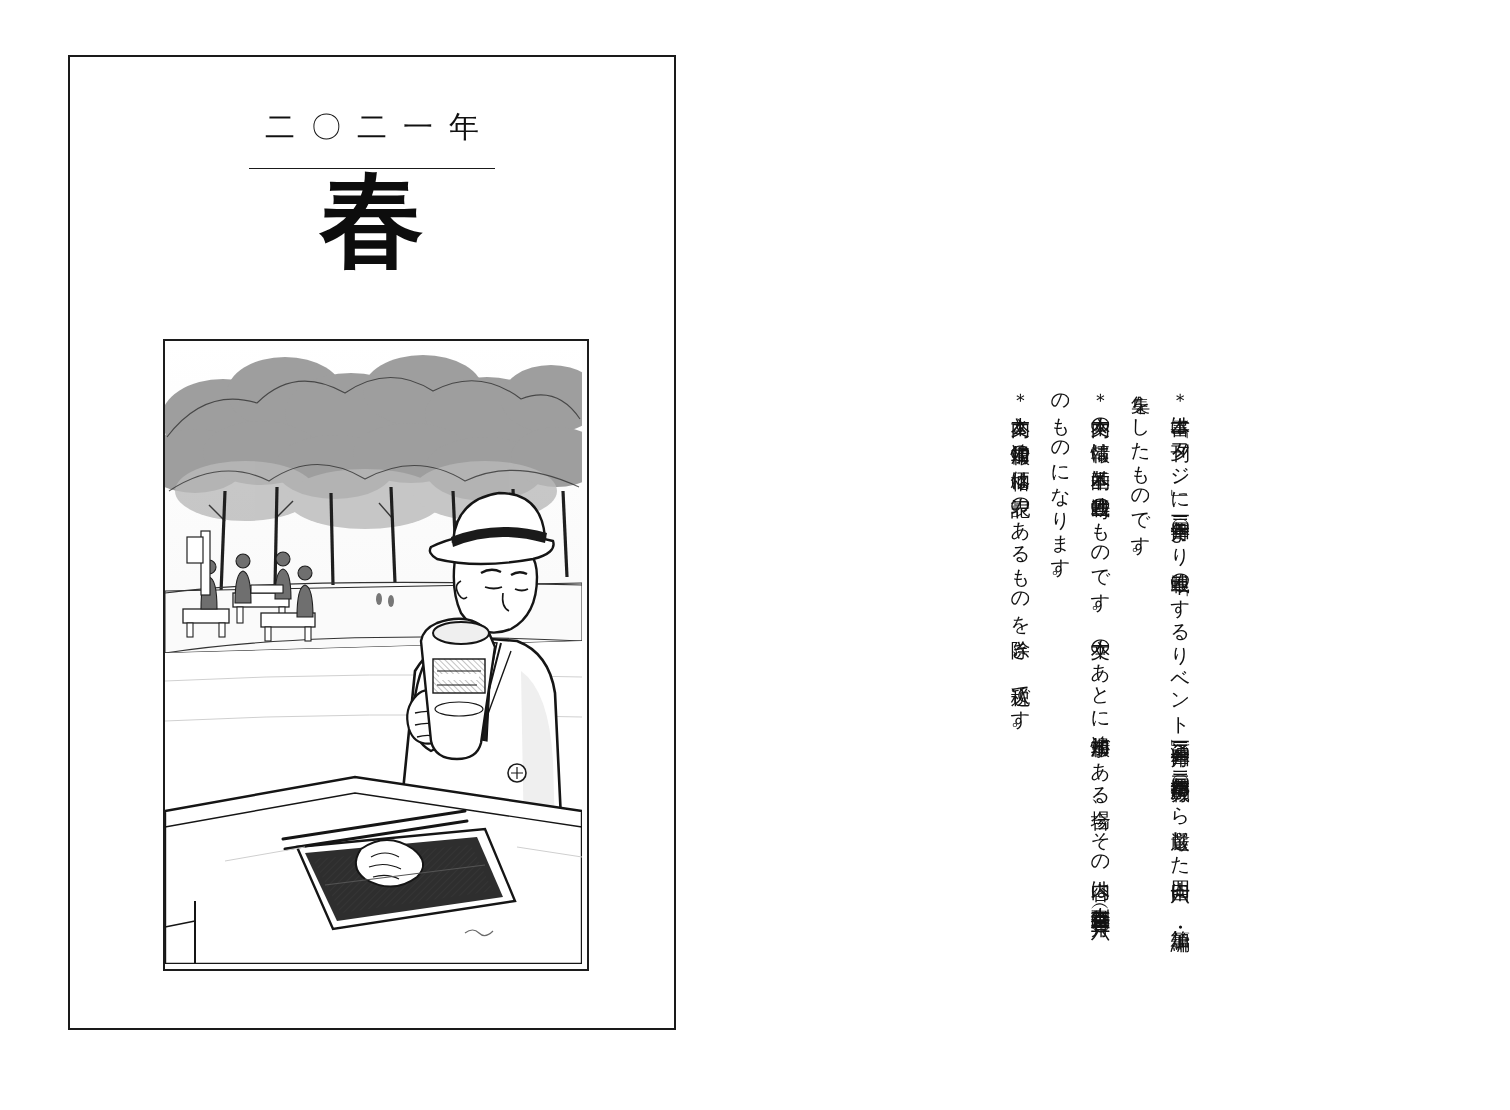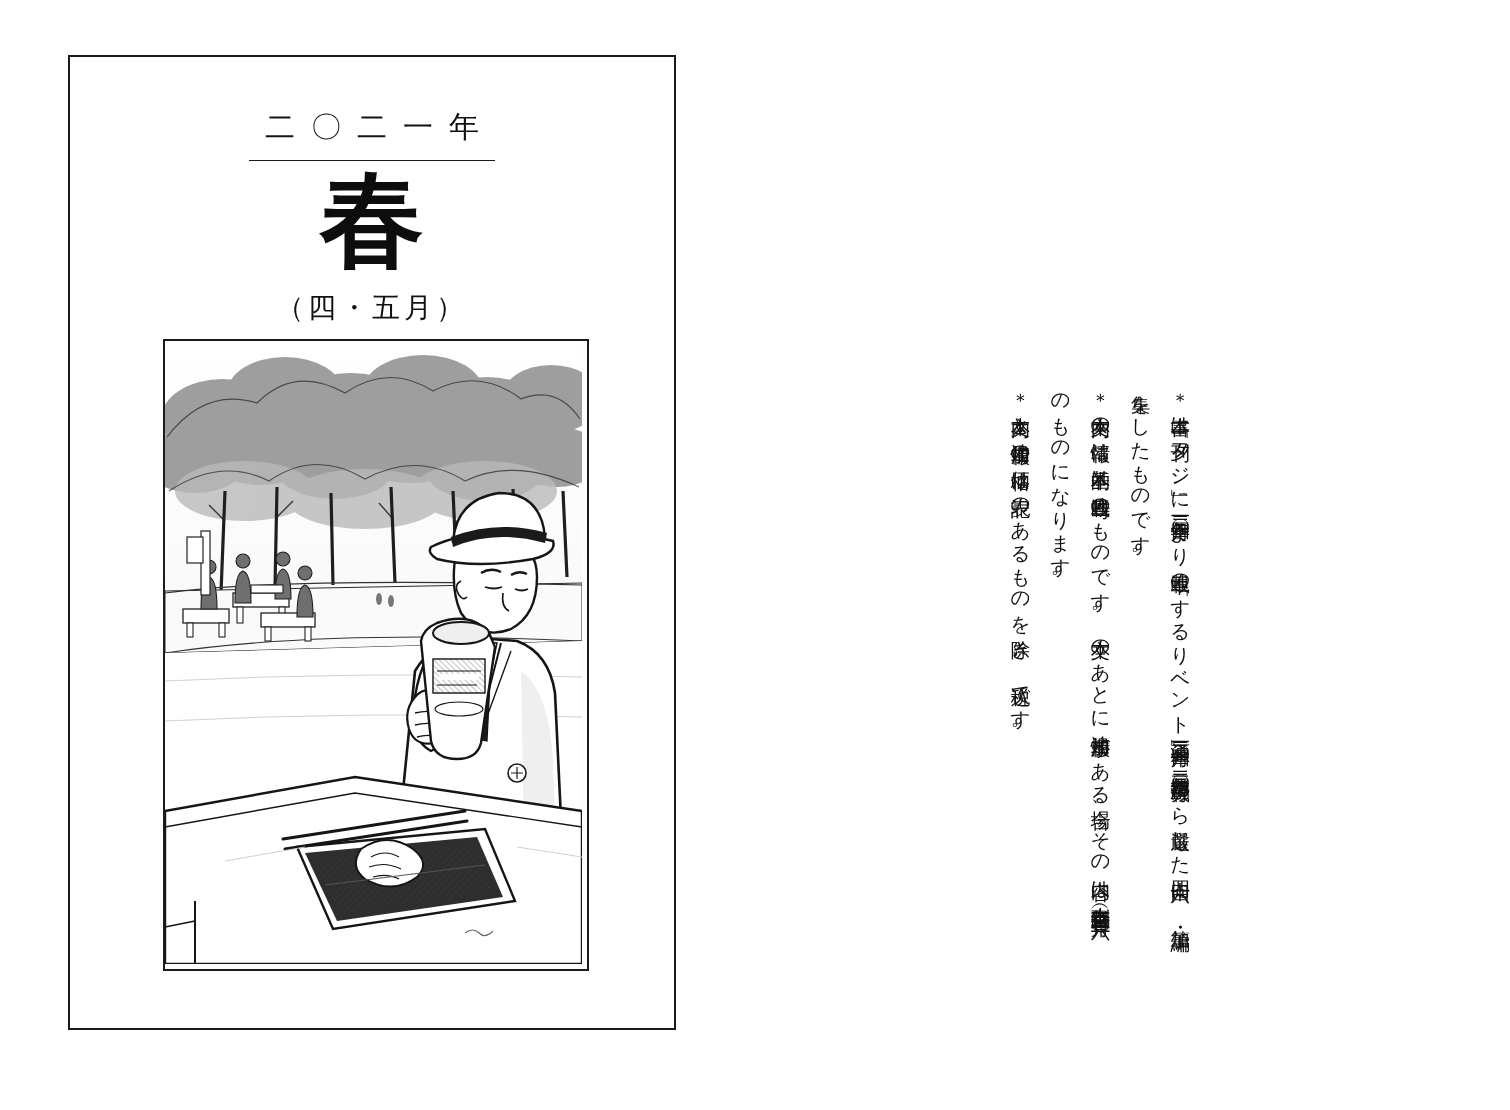--- a/index.html
+++ b/index.html
@@ -33,21 +33,21 @@
     left: 0;
     right: 0;
     top: 50px;
     text-align: center;
   }
   .year-text {
     display: inline-block;
     font-size: 30px;
     letter-spacing: 16px;
     text-indent: 16px;
-    padding-bottom: 12px;
+    padding-bottom: 20px;
     border-bottom: 1.5px solid #1a1a1a;
     color: #111;
   }
 
   .season-char {
     position: absolute;
     left: 0;
     right: 0;
     top: 108px;
     text-align: center;
@@ -112,21 +112,20 @@
 <body>
 
 <div class="left-page">
 
   <div class="year-line">
     <span class="year-text">二〇二一年</span>
   </div>
 
   <div class="season-char">春</div>
 
-  <div class="season-months">（四・五月）</div>
 
   <div class="illo-frame">
     <svg width="417" height="623" viewBox="0 0 417 623" xmlns="http://www.w3.org/2000/svg">
       <defs>
         <linearGradient id="skyg" x1="0" y1="0" x2="0" y2="1">
           <stop offset="0%" stop-color="#ffffff"></stop>
           <stop offset="100%" stop-color="#f2f2f2"></stop>
         </linearGradient>
         <pattern id="hatch" width="5" height="5" patternUnits="userSpaceOnUse" patternTransform="rotate(45)">
           <line x1="0" y1="0" x2="0" y2="5" stroke="#3a3a3a" stroke-width="1.1"></line>

